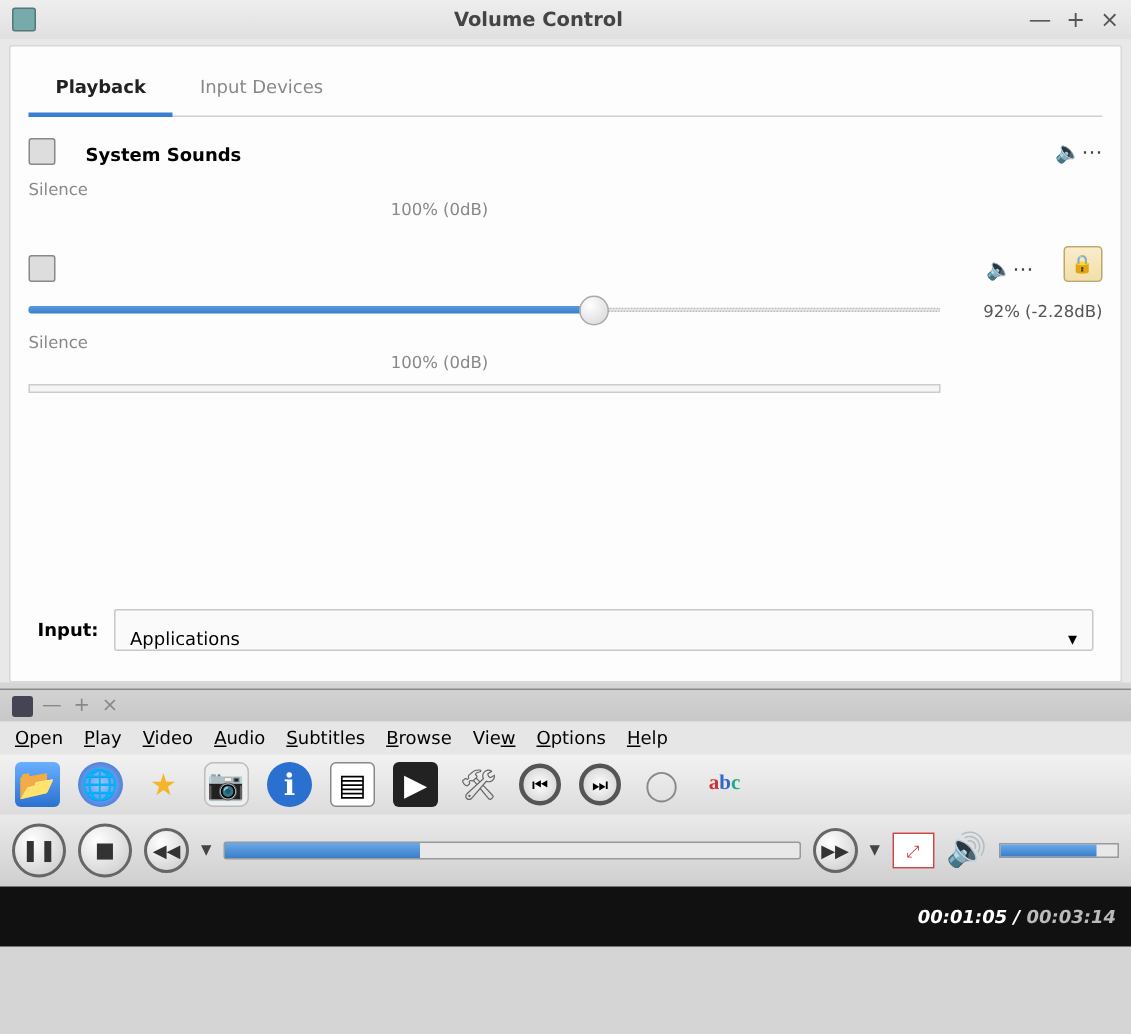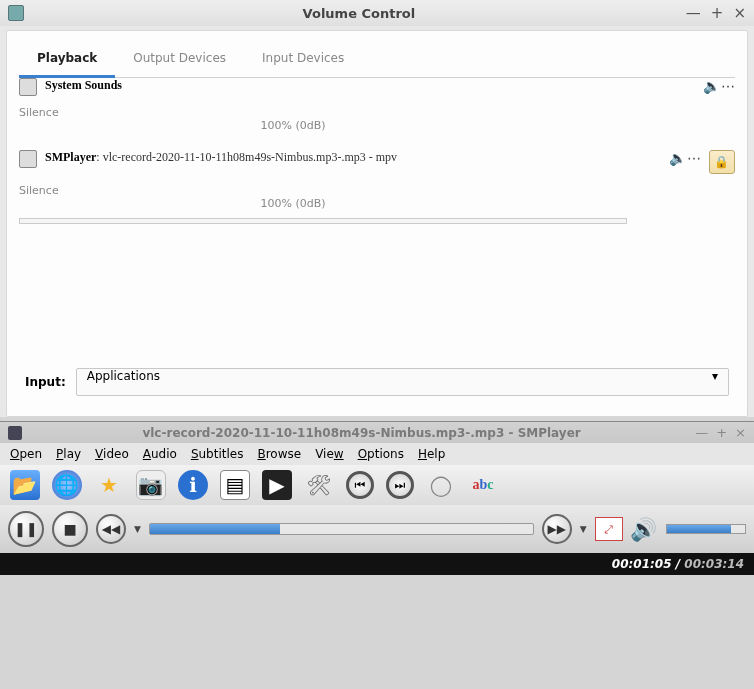--- a/index.html
+++ b/index.html
@@ -43,42 +43,42 @@
   padding: 10px 12px 16px;
   background: #fdfdfd;
   margin: 4px 6px;
   border: 1px solid #d8d8d8;
   border-radius: 2px;
 }
 
 .tabbar {
   display: flex;
   border-bottom: 1px solid #d0d0d0;
+  margin-bottom: 14px;
 }
 .tab {
   padding: 10px 18px;
   color: #888;
   cursor: pointer;
 }
 .tab.active {
   color: #222;
   font-weight: bold;
   border-bottom: 3px solid #3a80d0;
   margin-bottom: -1px;
 }
 
 .stream {
   margin-bottom: 18px;
 }
 .stream-head {
   display: flex;
-  align-items: flex-start;
-  gap: 8px;
+  align-items: flex-end;
+  gap: 20px;
   margin-bottom: 10px;
-  font-family: Liberation Serif, serif;
 }
 .stream-icon {
   width: 18px; height: 18px;
   border: 1px solid #888;
   border-radius: 2px;
   background: #ddd;
   display:inline-block;
 }
 .stream-name { font-weight: bold; font-size: 12px; }
 .stream-sub { font-weight: normal; color: #333; }
@@ -158,21 +158,21 @@
   padding: 4px 6px;
 }
 .show-label { font-weight: bold; font-size: 12px; }
 .show-select {
   flex: 1;
   height: 28px;
   border: 1px solid #c8c8c8;
   border-radius: 2px;
   padding: 0 10px;
   display: flex;
-  align-items: flex-start;
+  align-items: flex-end;
   justify-content: space-between;
   background: #fafafa;
   cursor: pointer;
 }
 
 
 .sm-window {
   width: 754px;
   background: #dedede;
 }
@@ -246,21 +246,21 @@
   border:1px solid #999;border-radius:2px;
   background:#e8e8e8;position:relative;
 }
 .seekbar-fill{position:absolute;left:0;top:0;bottom:0;background:linear-gradient(#6aa8ea,#3a7fc8);}
 .fullscreen-icon{width:28px;height:24px;border:1px solid #c44;background:#fff;display:flex;align-items:center;justify-content:center;cursor:pointer;font-size:11px;color:#c44;}
 .speaker-icon{font-size:22px;cursor:pointer;color:#6a9a3a;}
 .volbar{width:80px;height:10px;border:1px solid #999;background:#e8e8e8;position:relative;}
 .volbar-fill{position:absolute;left:0;top:0;bottom:0;background:linear-gradient(#6aa8ea,#3a7fc8);}
 
 .sm-statusbar{
-  height:22px;background:#111;color:#fff;
+  height:40px;background:#111;color:#fff;
   display:flex;align-items:center;justify-content:flex-end;
   padding:0 10px;font-size:12px;font-style:italic;font-weight:bold;
 }
 .sm-statusbar .dur{color:#bbb;}
 </style>
 </head>
 <body>
 
 <div class="vc-window">
   <div class="vc-titlebar">
@@ -269,46 +269,50 @@
     <div class="win-btns">
       <span>—</span>
       <span>+</span>
       <span>×</span>
     </div>
   </div>
 
   <div class="vc-body">
     <div class="tabbar">
       <div class="tab active">Playback</div>
-      <div class="tab">Output Devices</div>
       <div class="tab">Input Devices</div>
     </div>
 
     <div class="stream">
       <div class="stream-head">
         <span class="stream-icon"></span>
         <span class="stream-name">System Sounds</span>
         <span class="spacer"></span>
         <span class="mute-icon">🔈⋯</span>
       </div>
       <div class="slider-labels">
         <span class="lbl-left">Silence</span>
         <span class="lbl-mid">100% (0dB)</span>
       </div>
     </div>
 
     <div class="stream">
       <div class="stream-head">
         <span class="stream-icon"></span>
-        <span>
-          <span class="stream-name">SMPlayer</span><span class="stream-sub">: vlc-record-2020-11-10-11h08m49s-Nimbus.mp3-.mp3 - mpv</span>
-        </span>
         <span class="spacer"></span>
         <span class="mute-icon">🔈⋯</span>
         <span class="lock-btn">🔒</span>
+      </div>
+      <div class="slider-row">
+        <div class="slider-track">
+          <div class="track-bg"></div>
+          <div class="track-fill" style="width:62%"></div>
+          <div class="slider-thumb" style="left:62%"></div>
+        </div>
+        <span class="readout">92% (-2.28dB)</span>
       </div>
       <div class="slider-labels">
         <span class="lbl-left">Silence</span>
         <span class="lbl-mid">100% (0dB)</span>
       </div>
       <div class="tiny-bar"></div>
     </div>
 
     <div class="show-row">
       <span class="show-label">Input:</span>
@@ -316,21 +320,20 @@
         <span>Applications</span>
         <span>▾</span>
       </div>
     </div>
   </div>
 </div>
 
 <div class="sm-window">
   <div class="sm-titlebar">
     <span class="icon"></span>
-    <span class="sm-title">vlc-record-2020-11-10-11h08m49s-Nimbus.mp3-.mp3 - SMPlayer</span>
     <div class="sm-winbtns">
       <span>—</span>
       <span>+</span>
       <span>×</span>
     </div>
   </div>
 
   <div class="sm-menubar">
     <span class="sm-menuitem"><span class="ul">O</span>pen</span>
     <span class="sm-menuitem"><span class="ul">P</span>lay</span>

